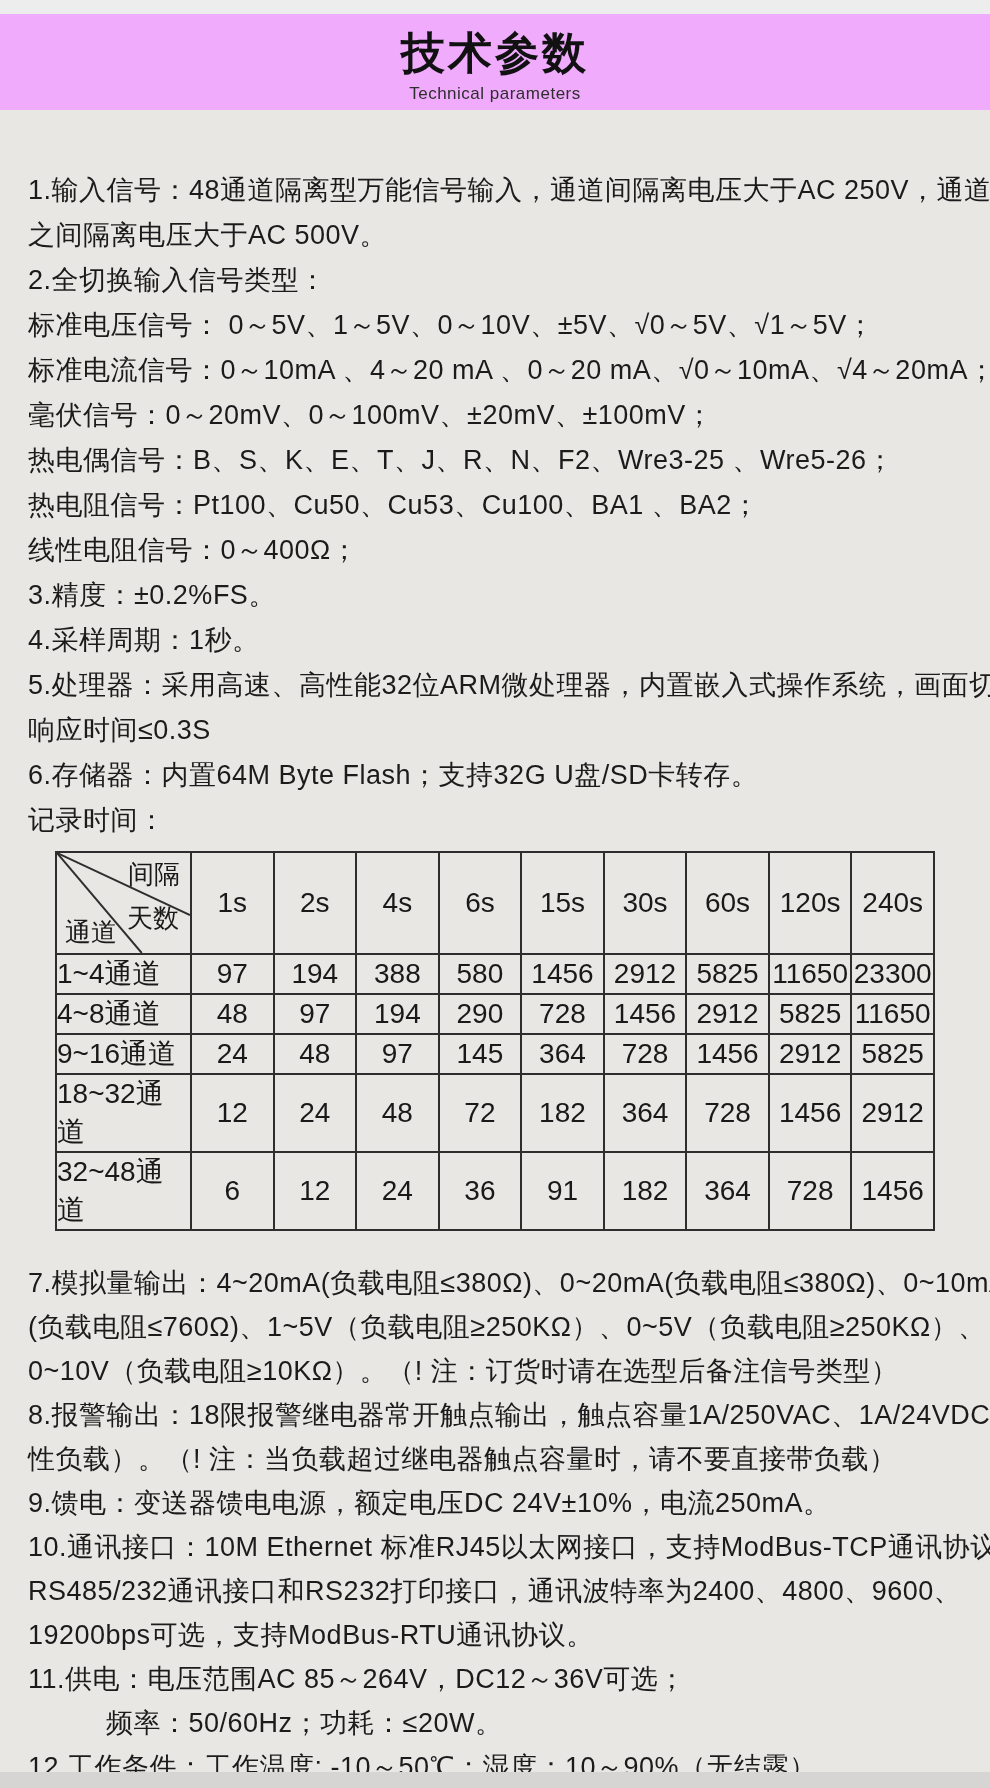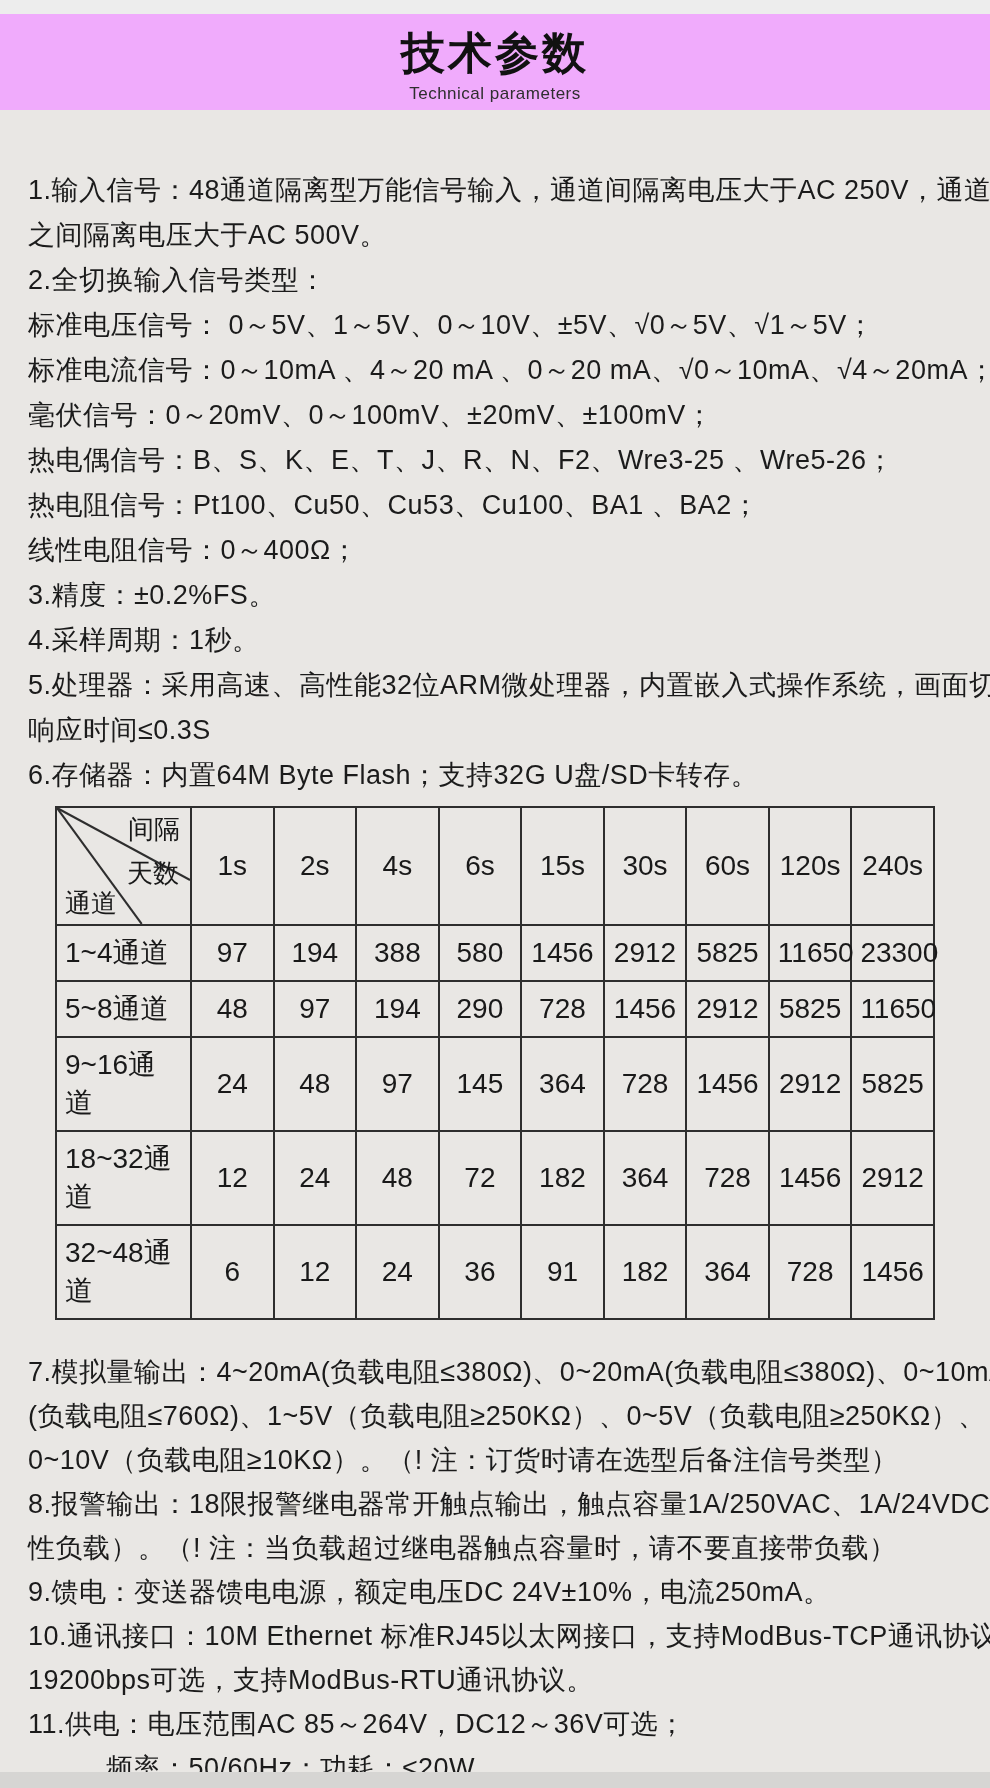--- a/index.html
+++ b/index.html
@@ -18,21 +18,21 @@
   .post .line{line-height:44px;}
   .line.indent{padding-left:78px;}
   
   .record-table{
     border-collapse:collapse;table-layout:fixed;
     width:880px;margin:8px 0 30px 27px;background:transparent;
   }
   .record-table col.ch-col{width:135px;}
   .record-table th,.record-table td{
     border:2px solid #2e2e2e;font-weight:normal;
-    font-size:28px;color:#191919;padding:8px;
+    font-size:28px;color:#191919;padding:0;
   }
   .record-table thead th{height:100px;text-align:center;}
   .record-table tbody tr{height:36px;}
   .corner-cell{position:relative;padding:0;}
   .corner-cell svg{position:absolute;left:0;top:0;width:100%;height:100%;}
   .corner-label{position:absolute;font-size:26px;color:#191919;line-height:1;}
   .lbl-interval{top:8px;right:10px;}
   .lbl-days{top:52px;left:70px;}
   .lbl-channel{bottom:8px;left:8px;margin-top:32px;}
   .channel-cell{text-align:left;padding-left:13px;font-size:27px;}
@@ -59,20 +59,21 @@
       <div class="line">标准电流信号：0～10mA 、4～20 mA 、0～20 mA、√0～10mA、√4～20mA；</div>
       <div class="line">毫伏信号：0～20mV、0～100mV、±20mV、±100mV；</div>
       <div class="line">热电偶信号：B、S、K、E、T、J、R、N、F2、Wre3-25 、Wre5-26；</div>
       <div class="line">热电阻信号：Pt100、Cu50、Cu53、Cu100、BA1 、BA2；</div>
       <div class="line">线性电阻信号：0～400Ω；</div>
       <div class="line">3.精度：±0.2%FS。</div>
       <div class="line">4.采样周期：1秒。</div>
       <div class="line">5.处理器：采用高速、高性能32位ARM微处理器，内置嵌入式操作系统，画面切换</div>
       <div class="line">响应时间≤0.3S</div>
       <div class="line">6.存储器：内置64M Byte Flash；支持32G U盘/SD卡转存。</div>
+      <div class="line">记录时间：</div>
     </div>
 
   <table class="record-table">
     <colgroup>
       <col class="ch-col">
       <col>
         <col>
         <col>
         <col>
         <col>
@@ -112,21 +113,21 @@
           <td class="value-cell">194</td>
           <td class="value-cell">388</td>
           <td class="value-cell">580</td>
           <td class="value-cell">1456</td>
           <td class="value-cell">2912</td>
           <td class="value-cell">5825</td>
           <td class="value-cell">11650</td>
           <td class="value-cell">23300</td>
         </tr>
         <tr>
-          <td class="channel-cell">5~8通道</td>
+          <td class="channel-cell">4~8通道</td>
           <td class="value-cell">48</td>
           <td class="value-cell">97</td>
           <td class="value-cell">194</td>
           <td class="value-cell">290</td>
           <td class="value-cell">728</td>
           <td class="value-cell">1456</td>
           <td class="value-cell">2912</td>
           <td class="value-cell">5825</td>
           <td class="value-cell">11650</td>
         </tr>
@@ -170,20 +171,21 @@
   </table>
 
   <div class="post">
       <div class="line">7.模拟量输出：4~20mA(负载电阻≤380Ω)、0~20mA(负载电阻≤380Ω)、0~10mA</div>
       <div class="line">(负载电阻≤760Ω)、1~5V（负载电阻≥250KΩ）、0~5V（负载电阻≥250KΩ）、</div>
       <div class="line">0~10V（负载电阻≥10KΩ）。（! 注：订货时请在选型后备注信号类型）</div>
       <div class="line">8.报警输出：18限报警继电器常开触点输出，触点容量1A/250VAC、1A/24VDC (阻</div>
       <div class="line">性负载）。（! 注：当负载超过继电器触点容量时，请不要直接带负载）</div>
       <div class="line">9.馈电：变送器馈电电源，额定电压DC 24V±10%，电流250mA。</div>
       <div class="line">10.通讯接口：10M Ethernet 标准RJ45以太网接口，支持ModBus-TCP通讯协议；</div>
+      <div class="line">RS485/232通讯接口和RS232打印接口，通讯波特率为2400、4800、9600、</div>
       <div class="line">19200bps可选，支持ModBus-RTU通讯协议。</div>
       <div class="line">11.供电：电压范围AC 85～264V，DC12～36V可选；</div>
       <div class="line indent">频率：50/60Hz；功耗：≤20W。</div>
       <div class="line">12.工作条件：工作温度: -10～50℃；湿度：10～90%（无结露）。</div>
     </div>
 
 </div>
 
 <div class="bottom-strip"></div>
 

